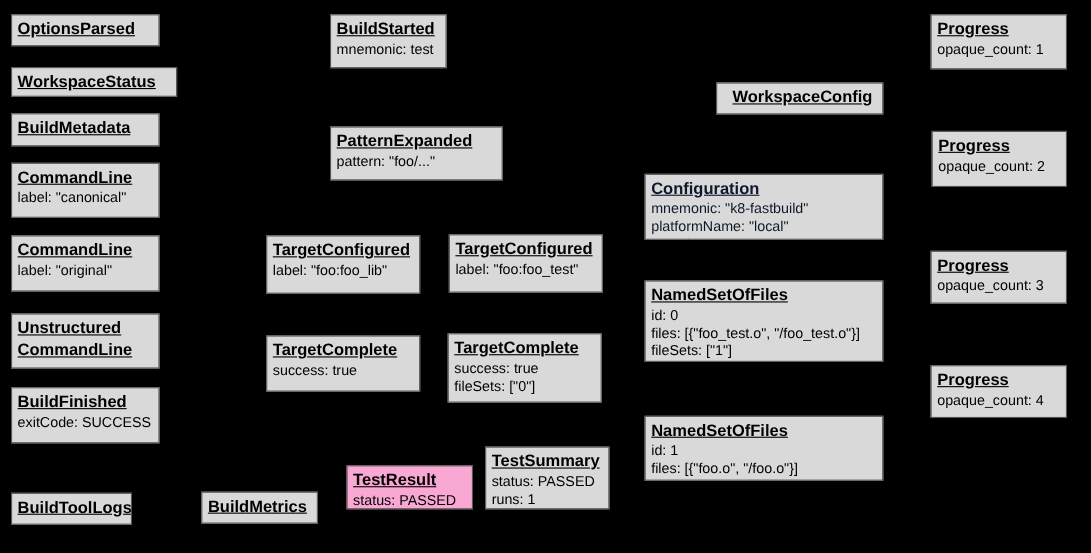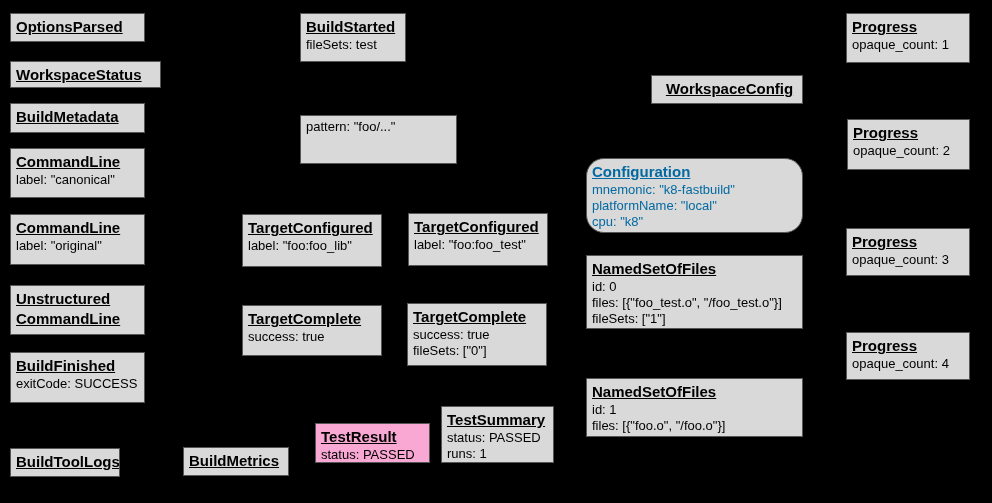--- a/index.html
+++ b/index.html
@@ -77,24 +77,25 @@
   <div class="node" style="left: 10px; top: 448px; width: 110px; height: 29px; background: rgb(217, 217, 217); border-color: rgb(86, 86, 86); color: rgb(0, 0, 0);">
     <div class="t">BuildToolLogs</div>
   </div>
 
   <div class="node" style="left: 163px; top: 447px; width: 106px; height: 29px; background: rgb(217, 217, 217); border-color: rgb(86, 86, 86); color: rgb(0, 0, 0); margin-left: 20px;">
     <div class="t">BuildMetrics</div>
   </div>
 
   <div class="node" style="left: 300px; top: 13px; width: 106px; height: 49px; background: rgb(217, 217, 217); border-color: rgb(86, 86, 86); color: rgb(0, 0, 0);">
     <div class="t">BuildStarted</div>
-    <div class="b">fileSets: test</div>
+    <div class="b">mnemonic: test</div>
   </div>
 
   <div class="node" style="left: 300px; top: 115px; width: 157px; height: 49px; background: rgb(217, 217, 217); border-color: rgb(86, 86, 86); color: rgb(0, 0, 0);">
+    <div class="t">PatternExpanded</div>
     <div class="b">pattern: "foo/..."</div>
   </div>
 
   <div class="node" style="left: 242px; top: 214px; width: 140px; height: 53px; background: rgb(217, 217, 217); border-color: rgb(86, 86, 86); color: rgb(0, 0, 0);">
     <div class="t">TargetConfigured</div>
     <div class="b">label: "foo:foo_lib"</div>
   </div>
 
   <div class="node" style="left: 242px; top: 305px; width: 140px; height: 51px; background: rgb(217, 217, 217); border-color: rgb(86, 86, 86); color: rgb(0, 0, 0);">
     <div class="t">TargetComplete</div>
@@ -120,21 +121,21 @@
   <div class="node" style="left: 441px; top: 406px; width: 113px; height: 57px; background: rgb(217, 217, 217); border-color: rgb(86, 86, 86); color: rgb(0, 0, 0);">
     <div class="t">TestSummary</div>
     <div class="b">status: PASSED</div>
     <div class="b">runs: 1</div>
   </div>
 
   <div class="node" style="left: 651px; top: 75px; width: 152px; height: 29px; background: rgb(217, 217, 217); border-color: rgb(86, 86, 86); color: rgb(0, 0, 0); text-align: center;">
     <div class="t">WorkspaceConfig</div>
   </div>
 
-  <div class="node" style="left: 586px; top: 158px; width: 217px; height: 75px; background: rgb(217, 217, 217); border-color: rgb(86, 86, 86); color: #0369a1; border-radius: 18px;">
+  <div class="node" style="left: 586px; top: 158px; width: 217px; height: 60px; background: rgb(217, 217, 217); border-color: rgb(86, 86, 86); color: #0f172a;">
     <div class="t">Configuration</div>
     <div class="b">mnemonic: "k8-fastbuild"</div>
     <div class="b">platformName: "local"</div>
     <div class="b">cpu: "k8"</div>
   </div>
 
   <div class="node" style="left: 586px; top: 255px; width: 217px; height: 74px; background: rgb(217, 217, 217); border-color: rgb(86, 86, 86); color: rgb(0, 0, 0);">
     <div class="t">NamedSetOfFiles</div>
     <div class="b">id: 0</div>
     <div class="b">files: [{"foo_test.o", "/foo_test.o"}]</div>

